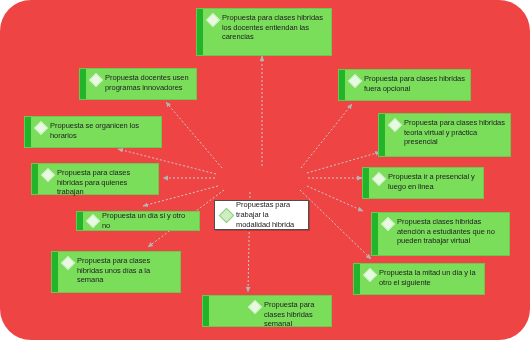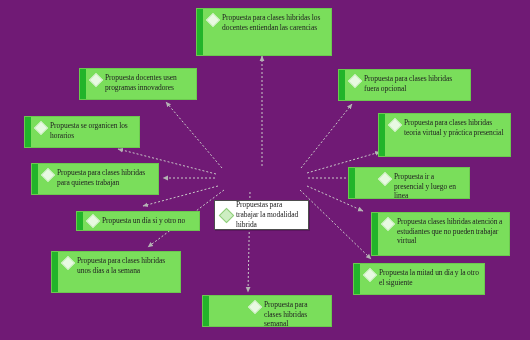--- a/index.html
+++ b/index.html
@@ -5,23 +5,24 @@
 <style>
   html, body {
     margin: 0;
     padding: 0;
     background: #ffffff;
   }
   #canvas {
     position: relative;
     width: 530px;
     height: 340px;
-    background: #701a75;
+    background: #ef4444;
     overflow: hidden;
-    font-family: Liberation Serif, serif;
+    font-family: Liberation Sans, sans-serif;
+    border-radius: 31px;
   }
   #edges {
     position: absolute;
     left: 0;
     top: 0;
     width: 530px;
     height: 340px;
     pointer-events: none;
   }
   .node {
@@ -115,21 +116,21 @@
     <span class="bullet"></span>
     <span class="label">Propuesta para clases hibridas los docentes entiendan las carencias</span>
   </div>
 
   <div class="node" style="left:79px; top:68px; width:118px; height:32px;">
     <span class="bar"></span>
     <span class="bullet"></span>
     <span class="label">Propuesta docentes usen programas innovadores</span>
   </div>
 
-  <div class="node" style="left:24px; top:116px; width:116px; height:32px;">
+  <div class="node" style="left:24px; top:116px; width:138px; height:32px;">
     <span class="bar"></span>
     <span class="bullet"></span>
     <span class="label">Propuesta se organicen los horarios</span>
   </div>
 
   <div class="node" style="left:31px; top:163px; width:128px; height:32px;">
     <span class="bar"></span>
     <span class="bullet"></span>
     <span class="label">Propuesta para clases hibridas para quienes trabajan</span>
   </div>
@@ -157,21 +158,21 @@
     <span class="bullet"></span>
     <span class="label">Propuesta la mitad un día y la otro el siguiente</span>
   </div>
 
   <div class="node" style="left:371px; top:212px; width:139px; height:44px;">
     <span class="bar"></span>
     <span class="bullet"></span>
     <span class="label">Propuesta clases hibridas atención a estudiantes que no pueden trabajar virtual</span>
   </div>
 
-  <div class="node" style="left:348px; top:167px; width:122px; height:32px;padding-left:20px;">
+  <div class="node" style="left:362px; top:167px; width:122px; height:32px;">
     <span class="bar"></span>
     <span class="bullet"></span>
     <span class="label">Propuesta ir a presencial y luego en linea</span>
   </div>
 
   <div class="node" style="left:378px; top:113px; width:133px; height:44px;">
     <span class="bar"></span>
     <span class="bullet"></span>
     <span class="label">Propuesta para clases hibridas teoria virtual y práctica presencial</span>
   </div>

